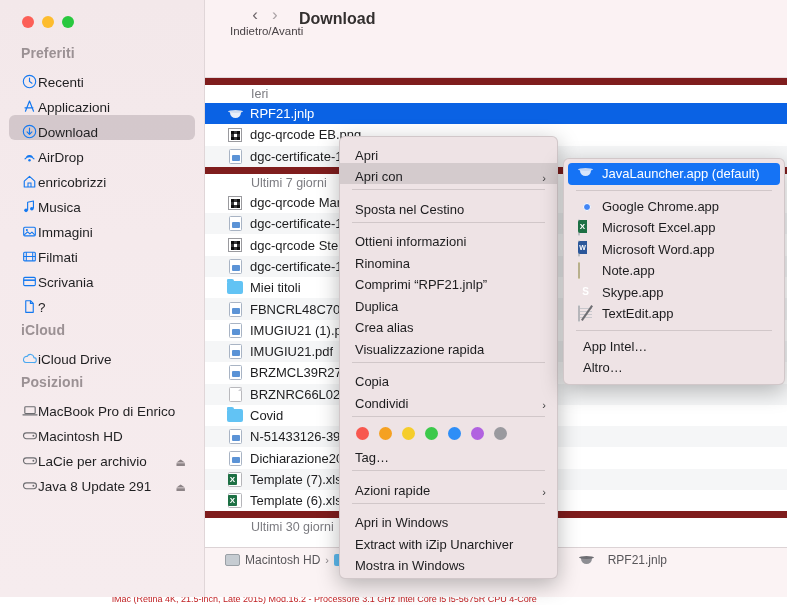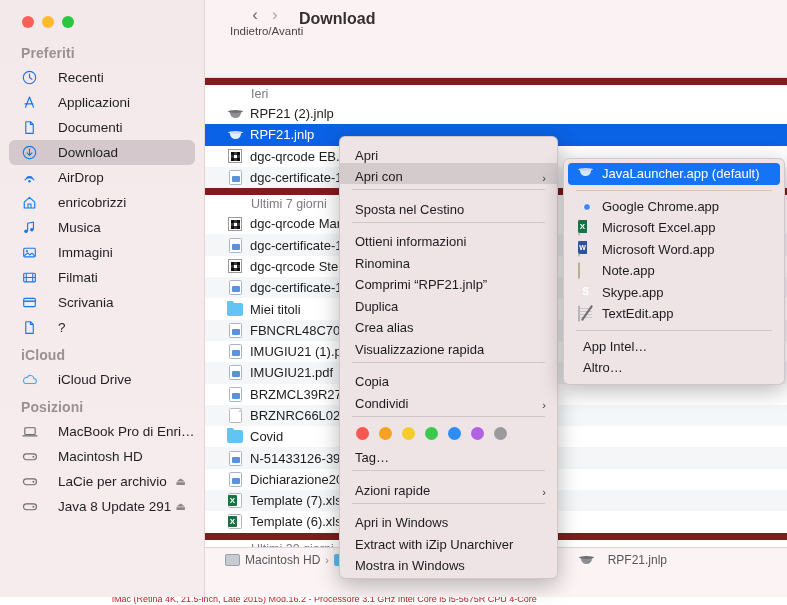--- a/index.html
+++ b/index.html
@@ -41,28 +41,28 @@
   .light.green  { background: #29c83f; }
 
   .sb-section {
     font-size: 14px;
     font-weight: bold;
     color: #9b9194;
     padding: 7px 0 4px 21px;
     letter-spacing: .1px;
   }
   .sb-item {
-    display: flex; align-items: center;
+    display: flex; align-items: flex-end;
     height: 25px;
     margin: 0 9px;
     padding-left: 12px;
     border-radius: 6px;
     font-size: 13.5px;
     color: #1f1f21;
-    gap: 20px;
+    gap: 0;
     position: relative;
   }
   .sb-item.selected { background: rgba(120,110,115,.26); }
   .sb-ico {
     width: 17px; height: 17px;
     flex: 0 0 17px;
     display: flex; align-items: center; justify-content: center;
     color: #1378f0;
   }
   .sb-ico svg { display: block; }
@@ -383,29 +383,20 @@
           <span class="sb-label">Recenti</span>
         </div>
         <div class="sb-item">
           <span class="sb-ico">
             <svg width="15" height="15" viewBox="0 0 16 16">
               <path d="M8 2.2 L12.3 13 M8 2.2 L3.7 13 M3.2 9.4 H11.6" fill="none" stroke="currentColor" stroke-width="1.25" stroke-linecap="round"></path>
             </svg>
           </span>
           <span class="sb-label">Applicazioni</span>
         </div>
-        <div class="sb-item">
-          <span class="sb-ico">
-            <svg width="15" height="15" viewBox="0 0 16 16">
-              <path d="M4 1.8h5l3 3v9.4H4z" fill="none" stroke="currentColor" stroke-width="1.2" stroke-linejoin="round"></path>
-              <path d="M9 1.8v3h3" fill="none" stroke="currentColor" stroke-width="1.2"></path>
-            </svg>
-          </span>
-          <span class="sb-label">Documenti</span>
-        </div>
         <div class="sb-item selected">
           <span class="sb-ico">
             <svg width="15" height="15" viewBox="0 0 16 16">
               <circle cx="8" cy="8" r="6.6" fill="none" stroke="currentColor" stroke-width="1.2"></circle>
               <path d="M8 4.4v6.4M5.4 8.4 8 11l2.6-2.6" fill="none" stroke="currentColor" stroke-width="1.2" stroke-linecap="round" stroke-linejoin="round"></path>
             </svg>
           </span>
           <span class="sb-label">Download</span>
         </div>
         <div class="sb-item">
@@ -531,26 +522,20 @@
         <span class="fwd">›</span>
       </div>
       <div class="navlabel">Indietro/Avanti</div>
     </div>
     <div class="wintitle">Download</div>
   </div>
 
   <div class="filelist">
     <div id="filelist-body">
         <div class="row group sep-top">Ieri</div>
-        <div class="row">
-          <span class="row-ico">
-            <span class="ic-jnlp"></span>
-          </span>
-          <span class="row-name">RPF21 (2).jnlp</span>
-        </div>
         <div class="row selected">
           <span class="row-ico">
             <span class="ic-jnlp"></span>
           </span>
           <span class="row-name">RPF21.jnlp</span>
         </div>
         <div class="row">
           <span class="row-ico">
             <span class="ic-qr"></span>
           </span>

